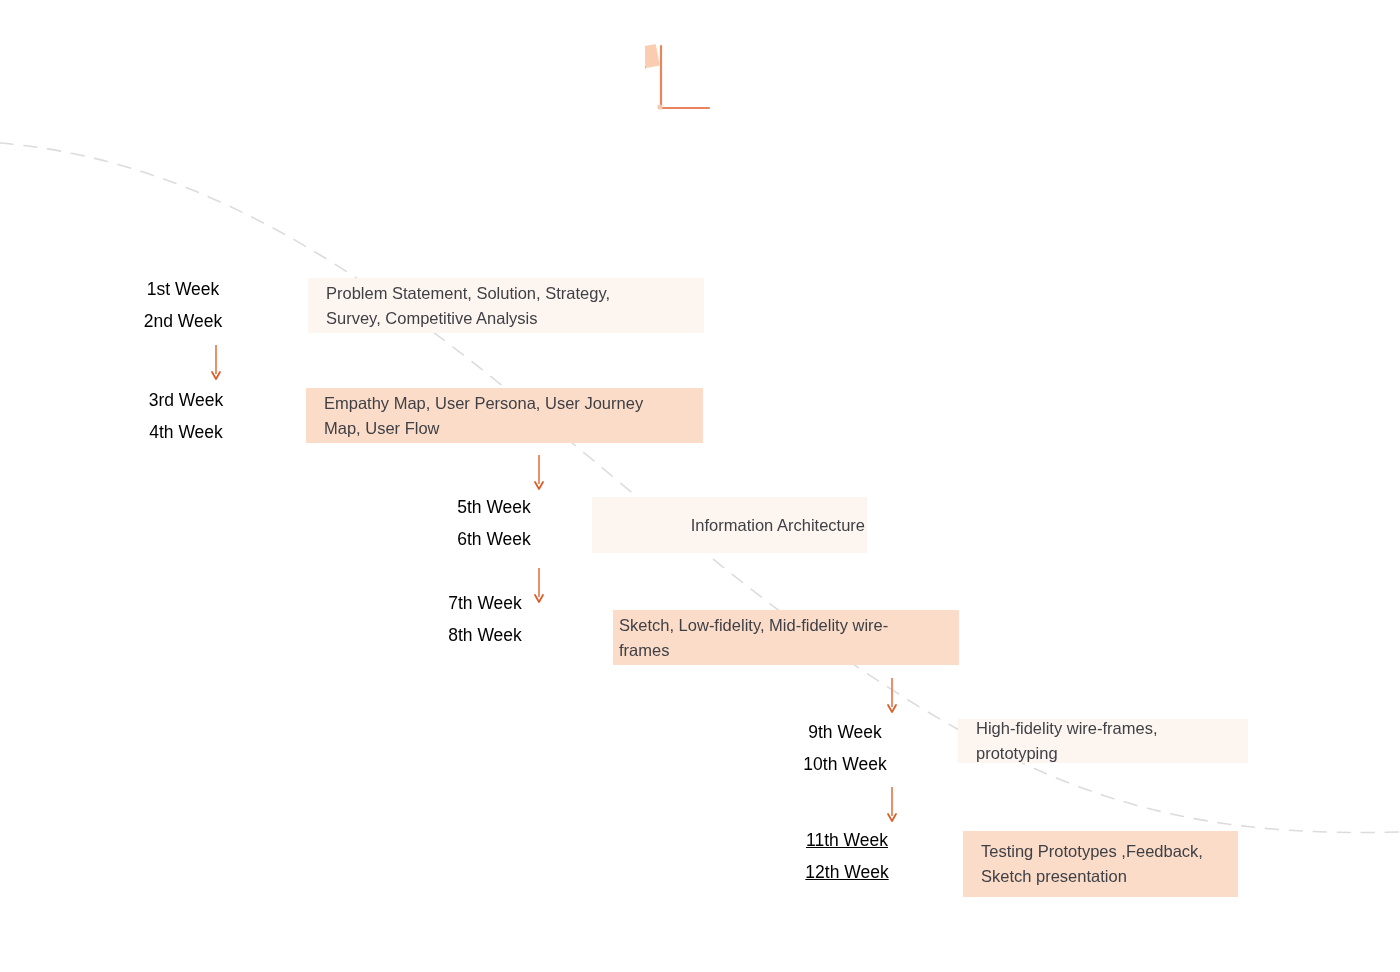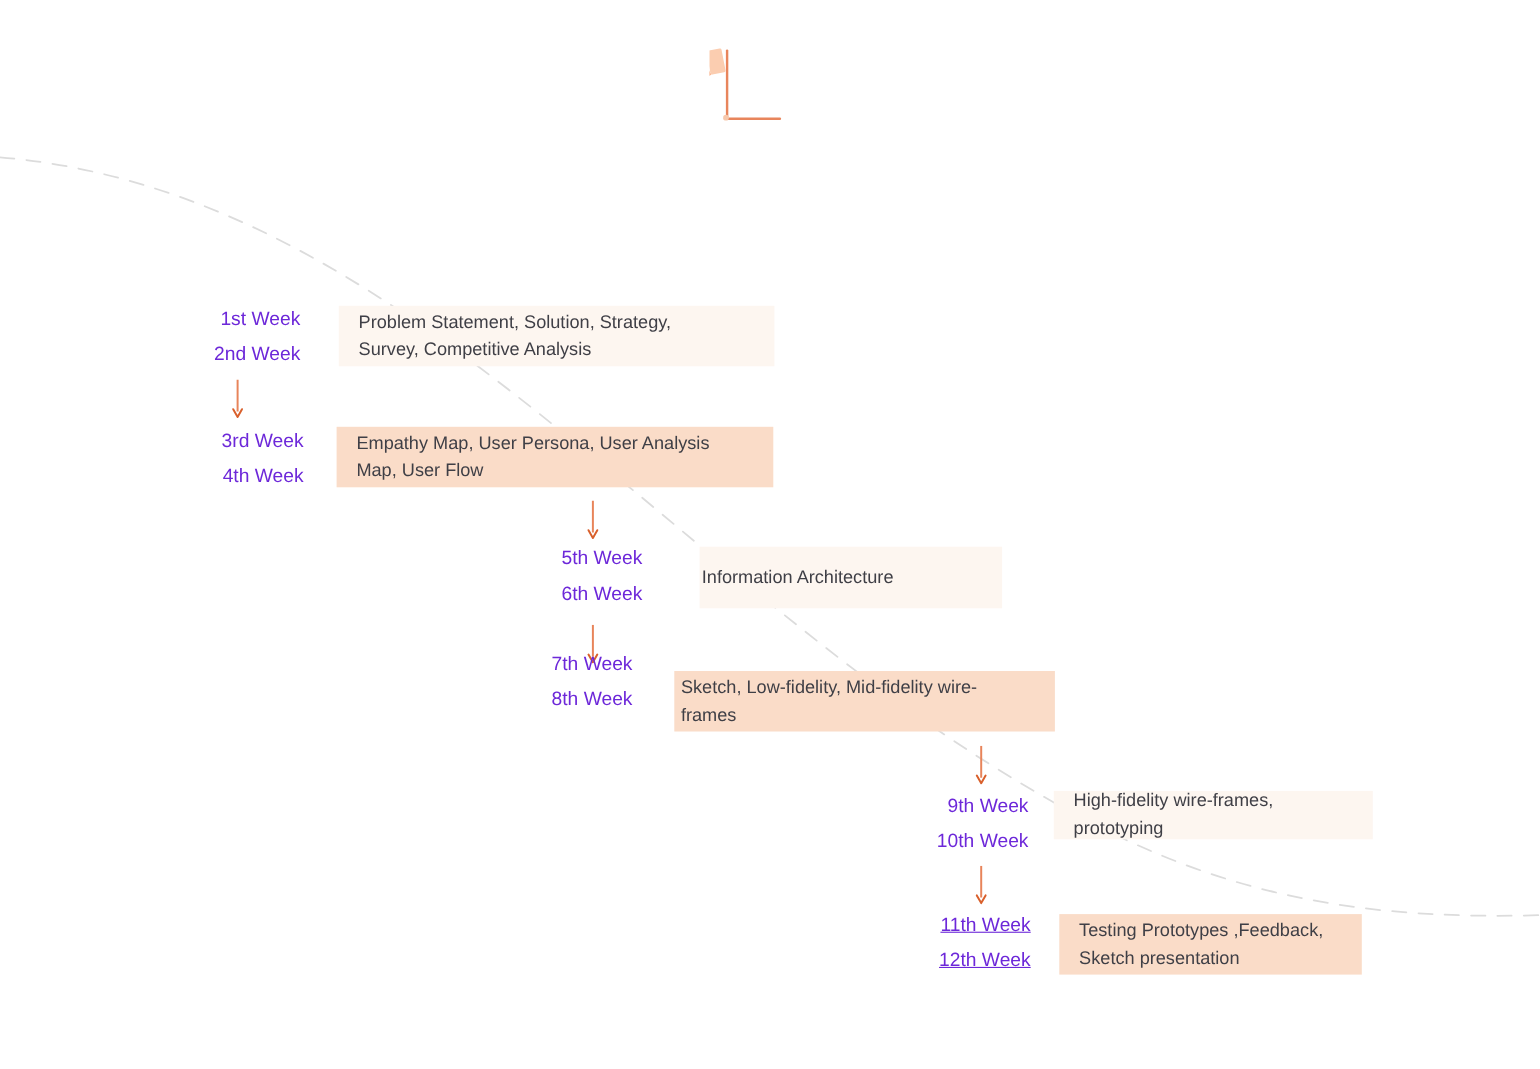--- a/index.html
+++ b/index.html
@@ -60,22 +60,22 @@
   }
   .t-dark { color: #434343; }
   .t-accent { color: #ea5b1b; }
 
   
   .row {
     position: absolute;
   }
   .weeks {
     position: absolute;
-    text-align: right;
-    color: #6d28d9;
+    text-align: center;
+    color: #000000;
     font-size: 17.5px;
     line-height: 1.0;
     white-space: nowrap;
   }
   .weeks .wk {
     display: block;
   }
   .weeks .wk-a { margin-bottom: 14px; }
   .weeks .wk-b { padding-right: 0; }
 
@@ -165,39 +165,39 @@
     </svg>
   </div>
 
   <div class="row">
     <div class="weeks" style="left:96px; top:392px; width:180px;">
       <span class="wk wk-a">3rd Week</span>
       <span class="wk wk-b">4th Week</span>
     </div>
     <div class="card tone-peach" style="left:306px; top:388px; width:397px; height:55px; padding:0 18px;">
       <span class="card-text">
-        <span>Empathy Map, User Persona, User Analysis</span><br>
+        <span>Empathy Map, User Persona, User Journey</span><br>
         <span>Map, User Flow</span>
       </span>
     </div>
   </div>
 
   <div class="arrow" style="left:532px; top:455px;">
     <svg width="14" height="36" viewBox="0 0 14 36" xmlns="http://www.w3.org/2000/svg">
       <line x1="7" y1="0" x2="7" y2="29" stroke="#e8845a" stroke-width="1.8"></line>
       <path d="M 3 27 L 7 34 L 11 27" fill="none" stroke="#d9602c" stroke-width="1.8" stroke-linecap="round" stroke-linejoin="round"></path>
     </svg>
   </div>
 
   <div class="row">
     <div class="weeks" style="left:404px; top:499px; width:180px;">
       <span class="wk wk-a">5th Week</span>
       <span class="wk wk-b">6th Week</span>
     </div>
-    <div class="card tone-light" style="left:636px; top:497px; width:275px; height:56px; padding:0 2px;">
+    <div class="card tone-light" style="left:592px; top:497px; width:275px; height:56px; padding:0 2px;text-align:right;">
       <span class="card-text">
         <span>Information Architecture</span>
       </span>
     </div>
   </div>
 
   <div class="arrow" style="left:532px; top:568px;">
     <svg width="14" height="36" viewBox="0 0 14 36" xmlns="http://www.w3.org/2000/svg">
       <line x1="7" y1="0" x2="7" y2="29" stroke="#e8845a" stroke-width="1.8"></line>
       <path d="M 3 27 L 7 34 L 11 27" fill="none" stroke="#d9602c" stroke-width="1.8" stroke-linecap="round" stroke-linejoin="round"></path>
@@ -242,21 +242,21 @@
       <line x1="7" y1="0" x2="7" y2="29" stroke="#e8845a" stroke-width="1.8"></line>
       <path d="M 3 27 L 7 34 L 11 27" fill="none" stroke="#d9602c" stroke-width="1.8" stroke-linecap="round" stroke-linejoin="round"></path>
     </svg>
   </div>
 
   <div class="row">
     <div class="weeks" style="left:757px; top:832px; width:180px;text-decoration:underline;">
       <span class="wk wk-a">11th Week</span>
       <span class="wk wk-b">12th Week</span>
     </div>
-    <div class="card tone-peach" style="left:963px; top:831px; width:275px; height:55px; padding:0 18px;">
+    <div class="card tone-peach" style="left:963px; top:831px; width:275px; height:66px; padding:0 18px;">
       <span class="card-text">
         <span>Testing Prototypes ,Feedback,</span><br>
         <span>Sketch presentation</span>
       </span>
     </div>
   </div>
 
 </div>
 
 </body></html>

